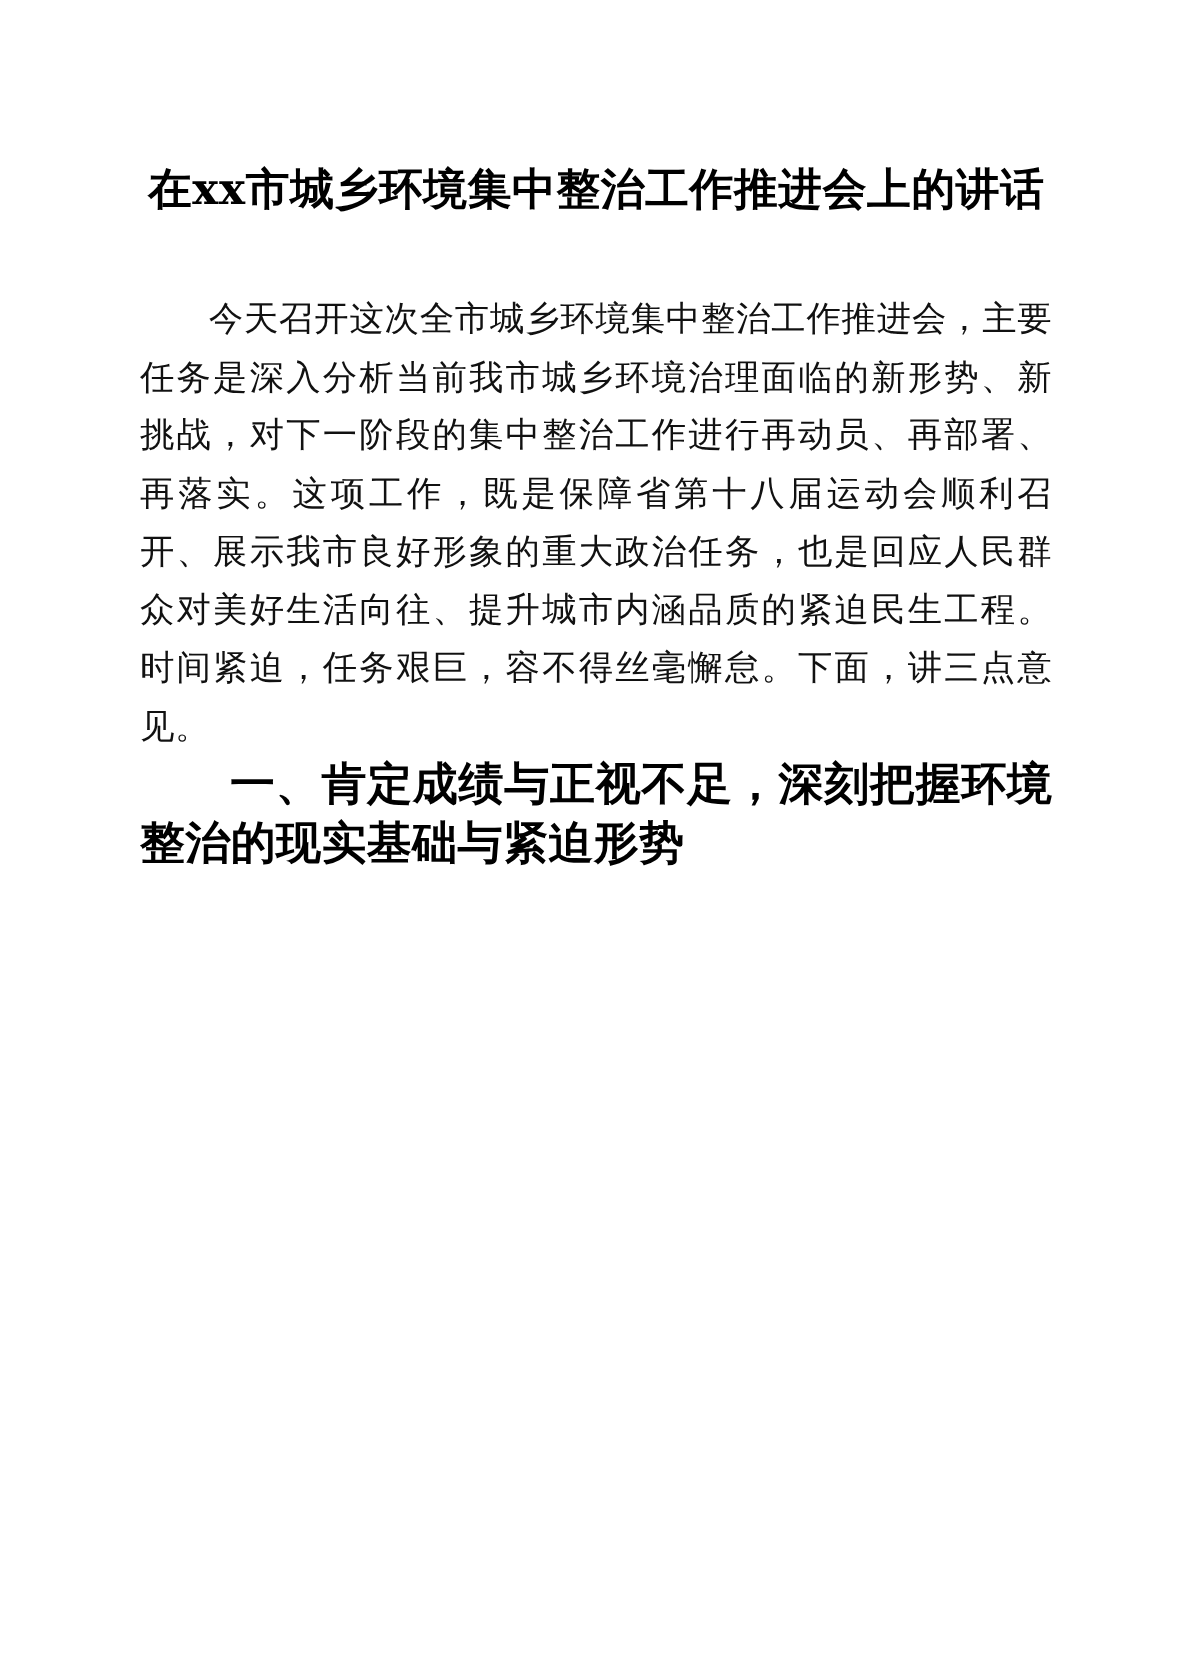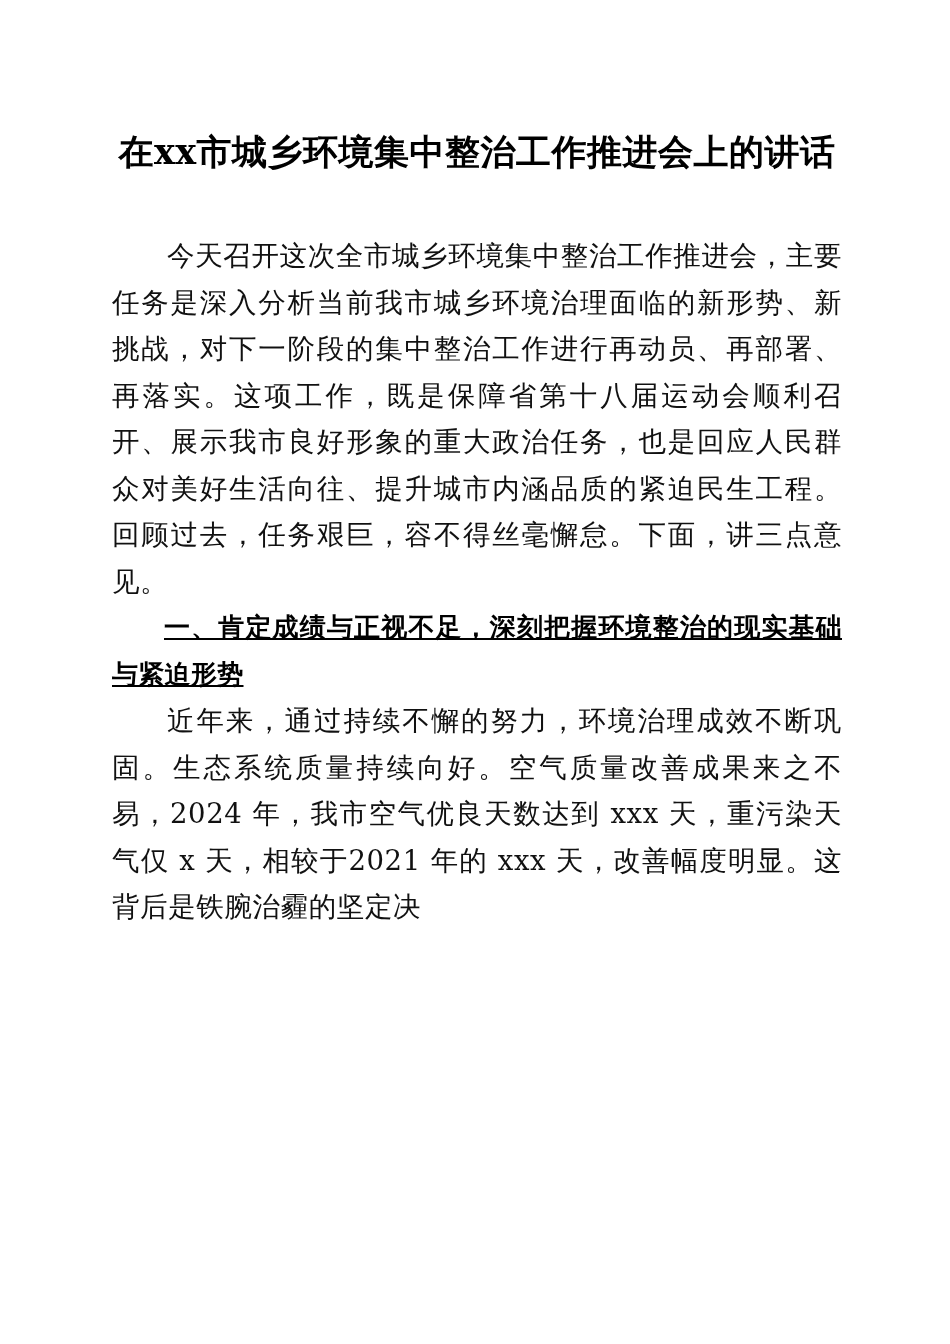--- a/index.html
+++ b/index.html
@@ -60,28 +60,27 @@
   .para.indent {
     text-indent: 2em;
   }
 
   
   .section-heading {
     margin: 0;
     padding: 0;
     font-family: "Liberation Sans", "DejaVu Sans", sans-serif;
     font-weight: bold;
-    font-size: 26px;
+    font-size: 36px;
     line-height: 46.5px;
     text-align: justify;
     text-align-last: left;
     text-indent: 2em;
     letter-spacing: 0.3px;
     color: #000000;
-    text-decoration: underline;
   }
 
   .salutation {
     margin: 0;
     padding: 0;
     font-family: "DejaVu Serif", "Liberation Serif", serif;
     font-size: 27.5px;
     line-height: 46.5px;
     letter-spacing: 0.6px;
     color: #111111;
@@ -93,21 +92,20 @@
 <body>
 
 <div class="page">
   <div class="content">
 
     <h1 class="doc-title">在xx市城乡环境集中整治工作推进会上的讲话</h1>
 
     <div class="gap-after-title"></div>
 
 
-    <p class="para indent">今天召开这次全市城乡环境集中整治工作推进会，主要任务是深入分析当前我市城乡环境治理面临的新形势、新挑战，对下一阶段的集中整治工作进行再动员、再部署、再落实。这项工作，既是保障省第十八届运动会顺利召开、展示我市良好形象的重大政治任务，也是回应人民群众对美好生活向往、提升城市内涵品质的紧迫民生工程。回顾过去，任务艰巨，容不得丝毫懈怠。下面，讲三点意见。</p>
+    <p class="para indent">今天召开这次全市城乡环境集中整治工作推进会，主要任务是深入分析当前我市城乡环境治理面临的新形势、新挑战，对下一阶段的集中整治工作进行再动员、再部署、再落实。这项工作，既是保障省第十八届运动会顺利召开、展示我市良好形象的重大政治任务，也是回应人民群众对美好生活向往、提升城市内涵品质的紧迫民生工程。时间紧迫，任务艰巨，容不得丝毫懈怠。下面，讲三点意见。</p>
 
     <p class="section-heading">一、肯定成绩与正视不足，深刻把握环境整治的现实基础与紧迫形势</p>
 
 
-    <p class="para indent">近年来，通过持续不懈的努力，环境治理成效不断巩固。生态系统质量持续向好。空气质量改善成果来之不易，2024 年，我市空气优良天数达到 xxx 天，重污染天气仅 x 天，相较于2021 年的 xxx 天，改善幅度明显。这背后是铁腕治霾的坚定决</p>
 
   </div>
 </div>
 
 </body></html>

